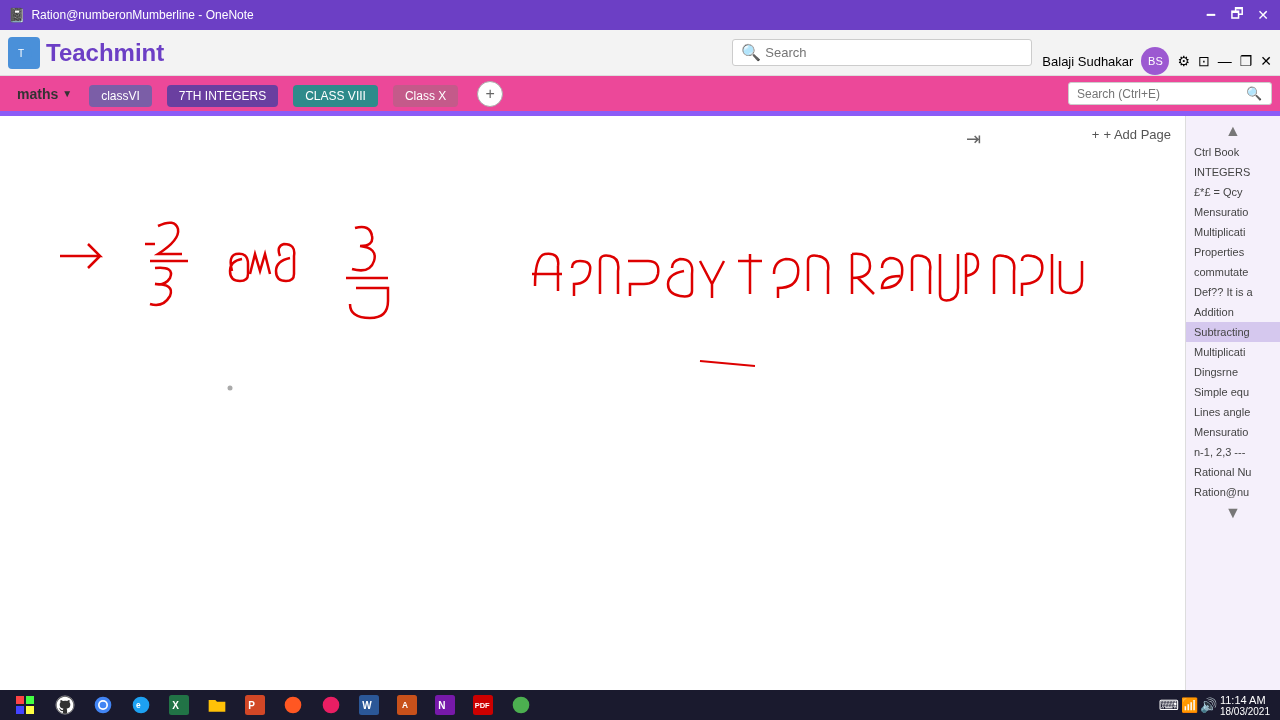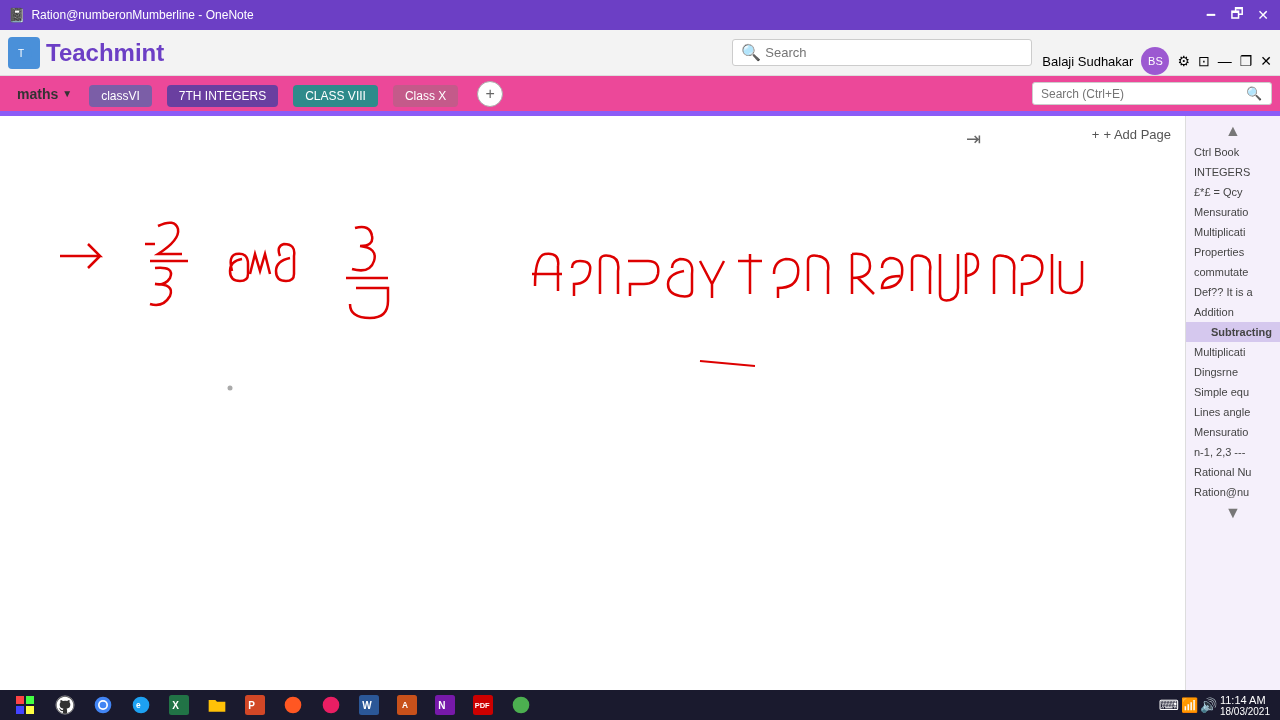--- a/index.html
+++ b/index.html
@@ -91,21 +91,21 @@
     .tab-add {
       width: 26px; height: 26px; border: 1px solid #aaa; border-radius: 50%;
       display: flex; align-items: center; justify-content: center;
       font-size: 16px; color: #666; cursor: pointer; margin-left: 4px;
       background: white;
     }
     #search-right {
       margin-left: auto;
       display: flex; align-items: center;
       border: 1px solid #ccc; border-radius: 3px;
-      padding: 3px 8px; background: white; width: 240px;
+      padding: 3px 8px; background: white; width: 204px;
     }
     #search-right input { border: none; outline: none; font-size: 12px; width: 100%; }
 
     
     #main {
       display: flex;
       height: calc(720px - 30px - 46px - 40px - 30px);
     }
 
     
@@ -136,21 +136,21 @@
       background: #f5f0fb;
       border-left: 1px solid #ddd;
       overflow-y: auto;
       padding-top: 4px;
     }
     .sidebar-item {
       font-size: 11px; color: #444;
       padding: 4px 8px; cursor: pointer;
       white-space: nowrap; overflow: hidden; text-overflow: ellipsis;
     }
-    .sidebar-item.active { background: #d5c8ee; font-weight: 700; text-align: right; }
+    .sidebar-item.active { background: #d5c8ee; font-weight: 400; }
     .sidebar-scroll-btn {
       display: flex; justify-content: center; align-items: center;
       font-size: 16px; color: #777; cursor: pointer; padding: 2px;
     }
 
     
     #taskbar {
       height: 30px;
       background: #1a1a2e;
       position: fixed;

